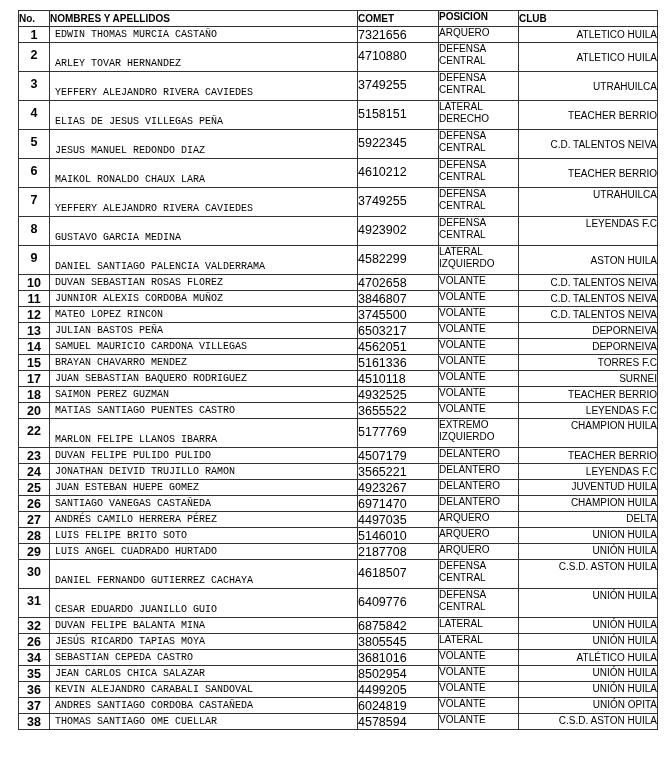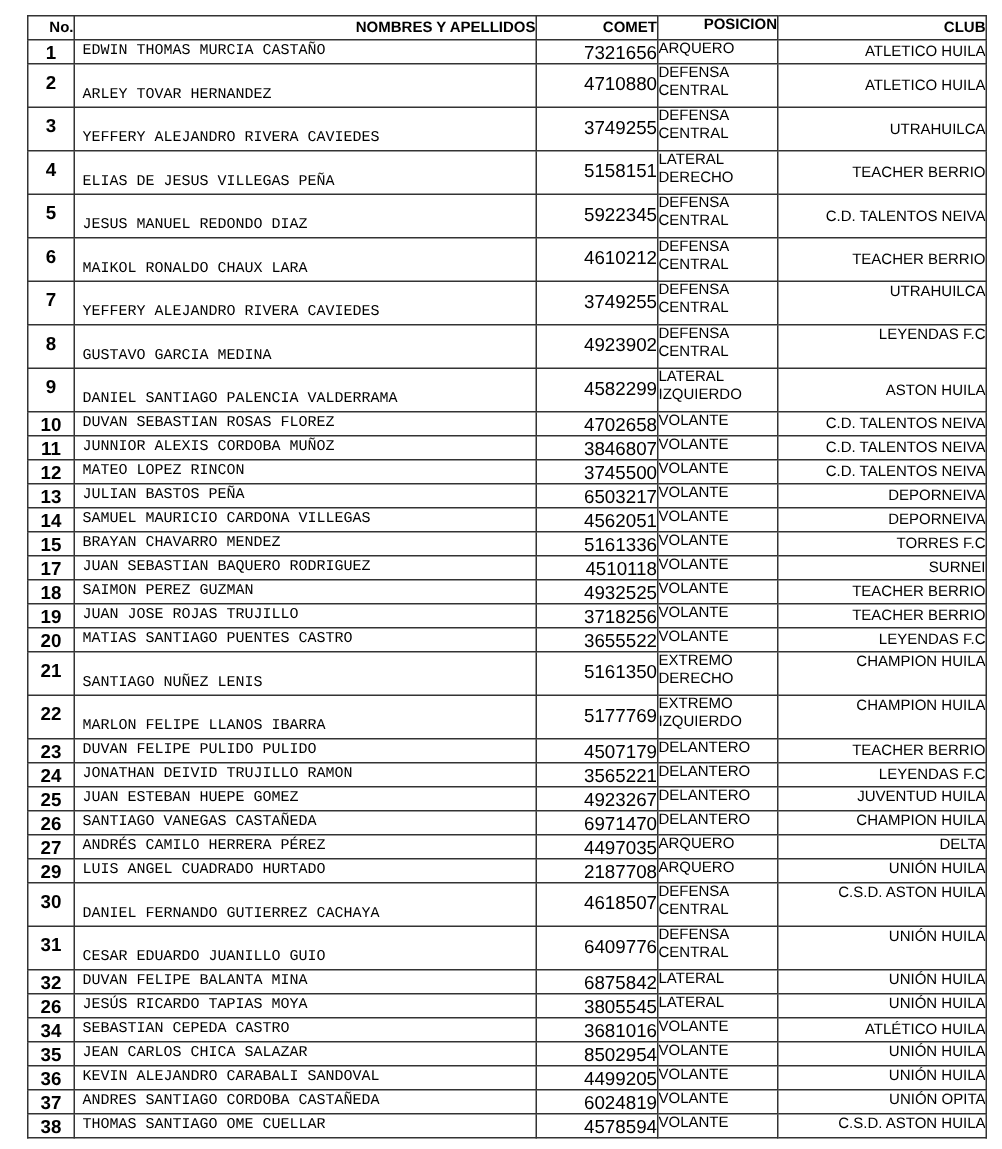--- a/index.html
+++ b/index.html
@@ -11,25 +11,25 @@
     border: 1.5px solid #444;
   }
   table.roster td, table.roster th {
     border: 1px solid #333; padding: 0; overflow: hidden; white-space: nowrap;
   }
   col.c-no { width: 31px; }
   col.c-name { width: 308px; }
   col.c-comet { width: 81px; }
   col.c-pos { width: 80px; }
   col.c-club { width: 139px; }
-  th { font-size: 10px; font-weight: bold; height: 15px; line-height: 15px; text-align: right; }
+  th { font-size: 10px; font-weight: bold; height: 15px; line-height: 15px; text-align: left; }
   th.h-pos { vertical-align: top; line-height: 12px; }
   td.no { font-weight: bold; font-size: 12.5px; text-align: center; }
   td.name { font-size: 10px; padding-left: 5px !important; vertical-align: bottom; line-height: 15px; font-family: Liberation Mono, monospace; }
-  td.comet { font-size: 12.5px; text-align: right; }
+  td.comet { font-size: 12.5px; text-align: left; }
   td.pos { font-size: 10px; text-align: left; vertical-align: top; line-height: 11.5px; white-space: normal; }
   td.club { font-size: 10px; text-align: right; }
   tr.h1 td { height: 15px; }
   tr.h2 td { height: 24px; }
   tr.h1 td.name { vertical-align: middle; }
   tr.h2 td.no { vertical-align: middle; padding-bottom: 4px !important; }
   tr.h2 td.comet { vertical-align: middle; padding-bottom: 2px !important; margin-top: 40px; }
   tr.h2 td.club.top { vertical-align: top; line-height: 13px; }
   tr.h1 td.club.top { vertical-align: top; line-height: 13px; margin-top: 47px; }
   .pl { display: block; }
@@ -210,48 +210,29 @@
       <tr class="h1">
         <td class="no">18</td>
         <td class="name">SAIMON PEREZ GUZMAN</td>
         <td class="comet">4932525</td>
         <td class="pos">
           <span class="pl">VOLANTE</span>
         </td>
         <td class="club">TEACHER BERRIO</td>
       </tr>
       <tr class="h1">
-        <td class="no">19</td>
-        <td class="name">JUAN JOSE ROJAS TRUJILLO</td>
-        <td class="comet">3718256</td>
-        <td class="pos">
-          <span class="pl">VOLANTE</span>
-        </td>
-        <td class="club">TEACHER BERRIO</td>
-      </tr>
-      <tr class="h1">
         <td class="no">20</td>
         <td class="name">MATIAS SANTIAGO PUENTES CASTRO</td>
         <td class="comet">3655522</td>
         <td class="pos">
           <span class="pl">VOLANTE</span>
         </td>
         <td class="club">LEYENDAS F.C</td>
       </tr>
       <tr class="h2">
-        <td class="no">21</td>
-        <td class="name">SANTIAGO NUÑEZ LENIS</td>
-        <td class="comet">5161350</td>
-        <td class="pos">
-          <span class="pl">EXTREMO</span>
-          <span class="pl">DERECHO</span>
-        </td>
-        <td class="club top">CHAMPION HUILA</td>
-      </tr>
-      <tr class="h2">
         <td class="no">22</td>
         <td class="name">MARLON FELIPE LLANOS IBARRA</td>
         <td class="comet">5177769</td>
         <td class="pos">
           <span class="pl">EXTREMO</span>
           <span class="pl">IZQUIERDO</span>
         </td>
         <td class="club top">CHAMPION HUILA</td>
       </tr>
       <tr class="h1">
@@ -291,20 +272,29 @@
         <td class="club top">CHAMPION HUILA</td>
       </tr>
       <tr class="h1">
         <td class="no">27</td>
         <td class="name">ANDRÉS CAMILO HERRERA PÉREZ</td>
         <td class="comet">4497035</td>
         <td class="pos">
           <span class="pl">ARQUERO</span>
         </td>
         <td class="club top">DELTA</td>
+      </tr>
+      <tr class="h1">
+        <td class="no">28</td>
+        <td class="name">LUIS FELIPE BRITO SOTO</td>
+        <td class="comet">5146010</td>
+        <td class="pos">
+          <span class="pl">ARQUERO</span>
+        </td>
+        <td class="club top">UNION HUILA</td>
       </tr>
       <tr class="h1">
         <td class="no">29</td>
         <td class="name">LUIS ANGEL CUADRADO HURTADO</td>
         <td class="comet">2187708</td>
         <td class="pos">
           <span class="pl">ARQUERO</span>
         </td>
         <td class="club top">UNIÓN HUILA</td>
       </tr>

